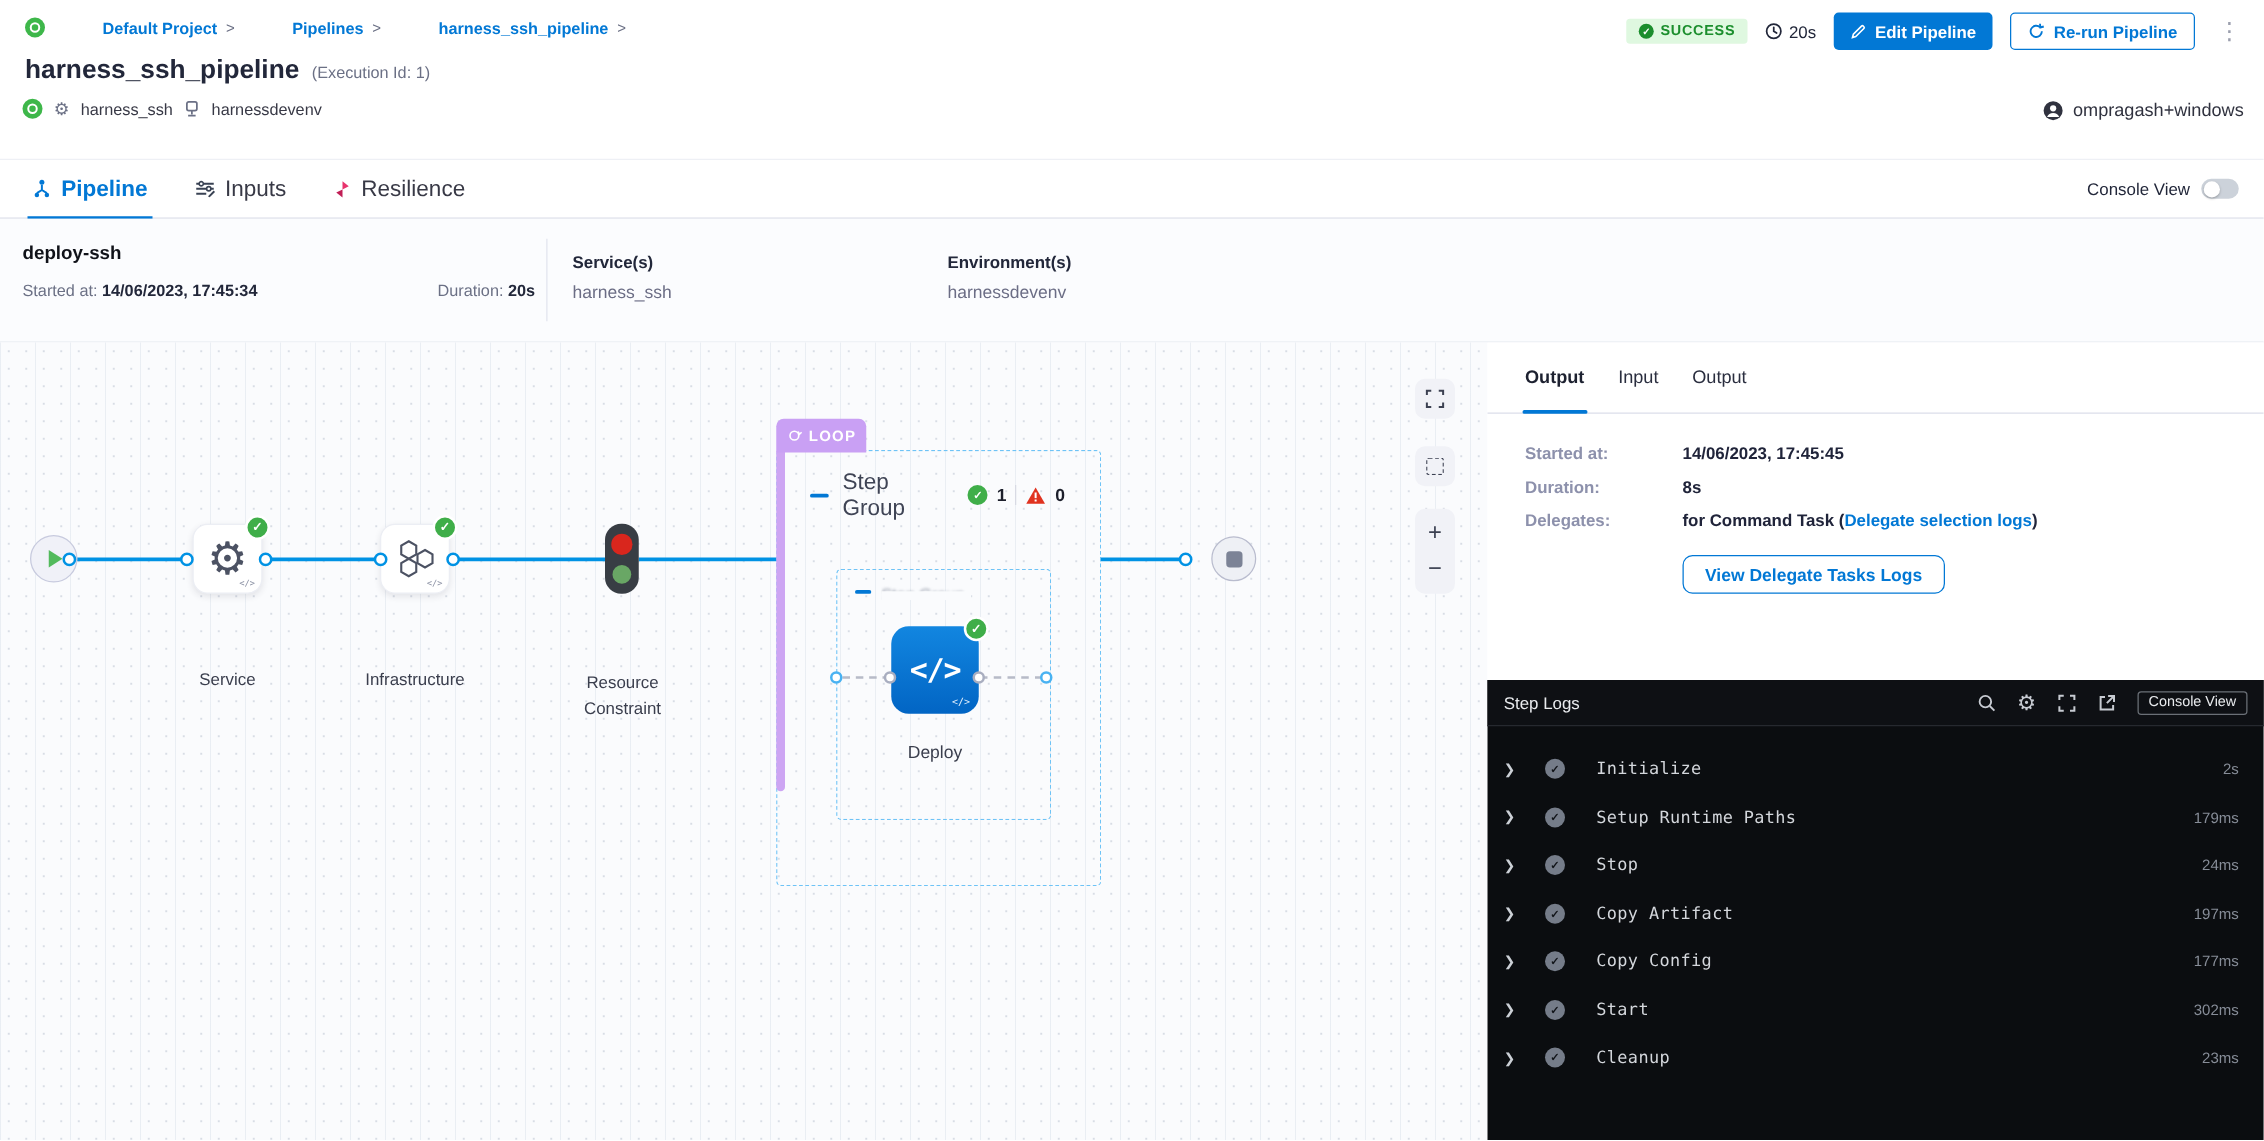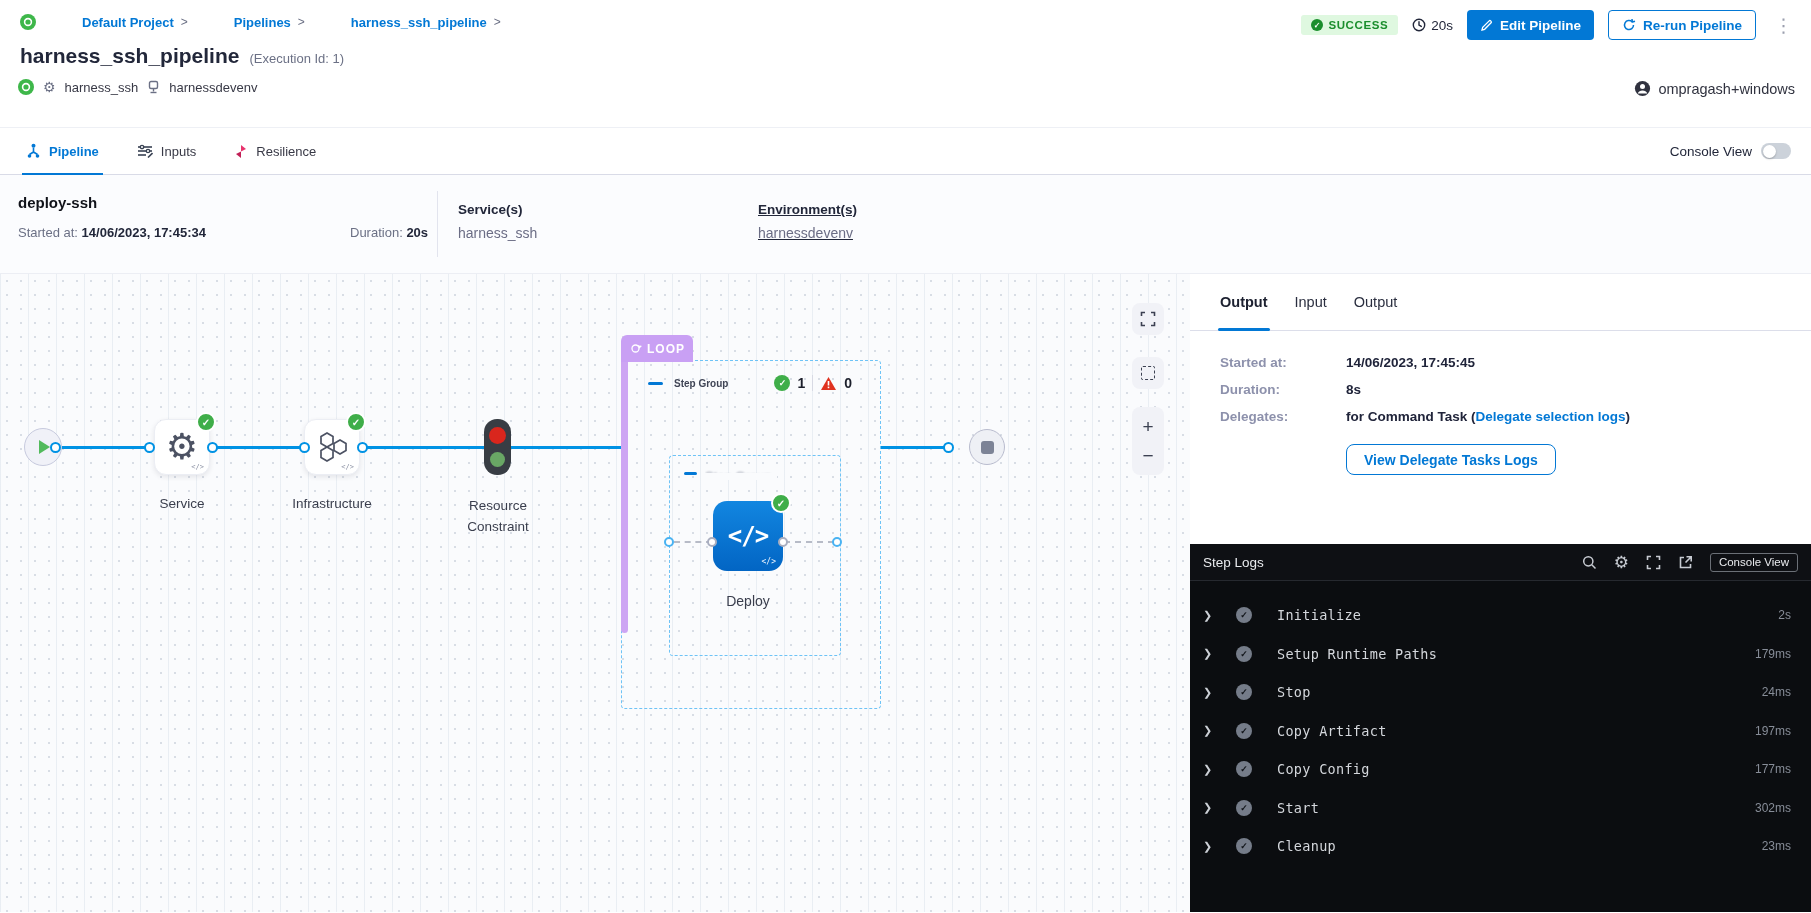--- a/index.html
+++ b/index.html
@@ -26,36 +26,36 @@
   .btn-primary { display:flex; align-items:center; gap:7px; background:#0278d5; color:#fff; border:none;
     border-radius:4px; height:30px; padding:0 13px; font-size:13.5px; font-weight:600; cursor:pointer; font-family:inherit; }
   .btn-outline { display:flex; align-items:center; gap:7px; background:#fff; color:#0278d5; border:1px solid #0278d5;
     border-radius:4px; height:30px; padding:0 13px; font-size:13.5px; font-weight:600; cursor:pointer; font-family:inherit; }
   .kebab { color:#9b9fae; font-size:19px; cursor:pointer; padding:0 4px; line-height:1; letter-spacing:0; }
   .user-row { position:absolute; top:80px; right:16px; display:flex; align-items:center; gap:7px; font-size:14.5px; color:#30323f; }
 
   
   .nav-tabs { position:relative; height:48px; border-top:1px solid #eef0f5; border-bottom:1px solid #d9dbe7;
     display:flex; align-items:center; padding-left:26px; gap:38px; background:#fff; }
-  .nav-tab { position:relative; height:100%; display:flex; align-items:center; gap:8px; font-size:13px; color:#383946; cursor:pointer; }
+  .nav-tab { position:relative; height:100%; display:flex; align-items:center; gap:8px; font-size:18px; color:#383946; cursor:pointer; }
   .nav-tab.active { color:#0278d5; font-weight:700; }
   .nav-tab.active::after { content:""; position:absolute; left:-4px; right:-4px; bottom:-1px; height:2.5px; background:#0278d5; }
   .console-toggle { position:absolute; right:20px; top:0; height:100%; display:flex; align-items:center; gap:9px; font-size:13.5px; color:#22273a; }
   .toggle-pill { width:30px; height:16px; border-radius:9px; background:#ccd2da; position:relative; cursor:pointer; }
   .toggle-pill .knob { position:absolute; left:1.5px; top:1.5px; width:13px; height:13px; border-radius:50%; background:#fff; box-shadow:0 1px 2px rgba(0,0,0,.25); }
 
   
   .stage-bar { position:relative; height:99px; background:#fbfcfe; border-bottom:1px solid #eceef4; }
   .stage-name { position:absolute; left:18px; top:19px; font-size:15px; font-weight:700; color:#101219;text-align:center; }
   .stage-started { position:absolute; left:18px; top:50px; font-size:13px; color:#6b7085; }
   .stage-started b, .stage-duration b { color:#22273a; font-weight:700; }
   .stage-duration { position:absolute; left:350px; top:50px; font-size:13px; color:#6b7085; }
   .stage-divider { position:absolute; left:437px; top:16px; bottom:16px; width:1px; background:#e2e4ee; }
   .svc-block { position:absolute; left:458px; top:27px; }
-  .env-block { position:absolute; left:758px; top:27px;text-decoration:underline; }
+  .env-block { position:absolute; left:758px; top:27px; }
   .blk-label { font-size:13.5px; font-weight:700; color:#22273a; }
   .blk-value { margin-top:8px; font-size:14px; color:#6b6d85; }
 
   
   .main { position:relative; height:638px; }
   .canvas { position:absolute; left:0; top:0; width:1190px; height:638px; overflow:hidden;
     background-color:#fafbfd;
     background-image: linear-gradient(90deg, rgba(214,222,232,.45) 1px, transparent 1px),
                       radial-gradient(circle, #d8dde5 1px, transparent 1.2px);
     background-size: 28px 14px, 14px 14px; }
@@ -69,35 +69,35 @@
   .end-node { position:absolute; left:969px; top:155px; width:36px; height:36px; border-radius:50%;
     background:#eef0f5; border:1px solid #b9bcce; display:flex; align-items:center; justify-content:center; z-index:2; }
   .stop-sq { width:13px; height:13px; border-radius:3px; background:#7c8396; }
 
   .step-node { position:absolute; width:56px; height:56px; border-radius:12px; background:#fff;
     border:1px solid #eceef4; box-shadow:0 2px 5px rgba(40,41,61,.10); display:flex; align-items:center; justify-content:center; z-index:2; cursor:pointer; }
   .node-gear { font-size:36px; color:#4c5263; line-height:1; }
   .node-code-corner { position:absolute; right:5px; bottom:3px; font-size:7px; color:#8a90a3; font-family:"DejaVu Sans Mono",monospace; }
   .check-badge { position:absolute; width:20px; height:20px; border-radius:50%; background:#3fae49; border:2px solid #fff;
     color:#fff; font-size:10px; font-weight:700; display:flex; align-items:center; justify-content:center; z-index:4; }
-  .node-label { position:absolute; font-size:13.5px; color:#3a3e4d; text-align:center; z-index:2; }
+  .node-label { position:absolute; font-size:13.5px; color:#3a3e4d; text-align:center; z-index:2;margin-top:40px; }
 
   .traffic-light { position:absolute; left:484px; top:145px; width:27px; height:56px; border-radius:13px;
     background:#383d44; display:flex; flex-direction:column; align-items:center; justify-content:space-evenly; z-index:2; cursor:pointer; }
   .tl-red { width:17px; height:17px; border-radius:50%; background:#d9261d; }
   .tl-green { width:15px; height:15px; border-radius:50%; background:#69a765; }
 
   
   .loop-badge { position:absolute; left:621px; top:61px; width:72px; height:27px; background:#c9a0f4; border-radius:6px 6px 0 0;
     color:#fff; font-size:12px; font-weight:700; letter-spacing:1px; display:flex; align-items:center; justify-content:center; gap:5px; z-index:5; }
   .step-group { position:absolute; left:621px; top:86px; width:260px; height:349px; border:1.5px dashed #6ec3f6; border-radius:4px; z-index:1; }
   .loop-bar { position:absolute; left:-1.5px; top:0px; width:7px; height:272px; background:#cda5f3; border-radius:0 0 5px 5px; z-index:4; }
   .sg-header { position:absolute; left:26px; right:28px; top:14px; display:flex; align-items:center; gap:11px; z-index:3; }
   .collapse-minus { width:15px; height:3px; background:#0278d5; border-radius:2px; cursor:pointer; flex:none; }
-  .sg-title { font-size:10px; font-weight:700; color:#3f4455; }
+  .sg-title { font-size:18px; font-weight:400; color:#3f4455; }
   .sg-counts { margin-left:auto; display:flex; align-items:center; gap:7px; font-size:14px; font-weight:700; color:#1c1f2b; }
   .mini-check { width:16px; height:16px; border-radius:50%; background:#3fae49; color:#fff; font-size:9px; display:flex; align-items:center; justify-content:center; }
   .count-div { width:1px; height:16px; background:#d8dae4; }
   .inner-group { position:absolute; left:47px; top:94px; width:172px; height:201px; border:1.5px dashed #6ec3f6; border-radius:4px; }
   .ig-header { position:absolute; left:14px; top:11px; display:flex; align-items:center; gap:8px; }
   .ig-minus { width:13px; height:3px; background:#0278d5; border-radius:2px; }
   .obscured { position:relative; width:72px; height:13px; overflow:hidden; }
   .obscured span { font-size:13px; color:#9096a6; filter:blur(1.2px); }
   .obscured::after { content:""; position:absolute; left:0; right:0; bottom:0; height:7px; background:#fafbfd; }
 

